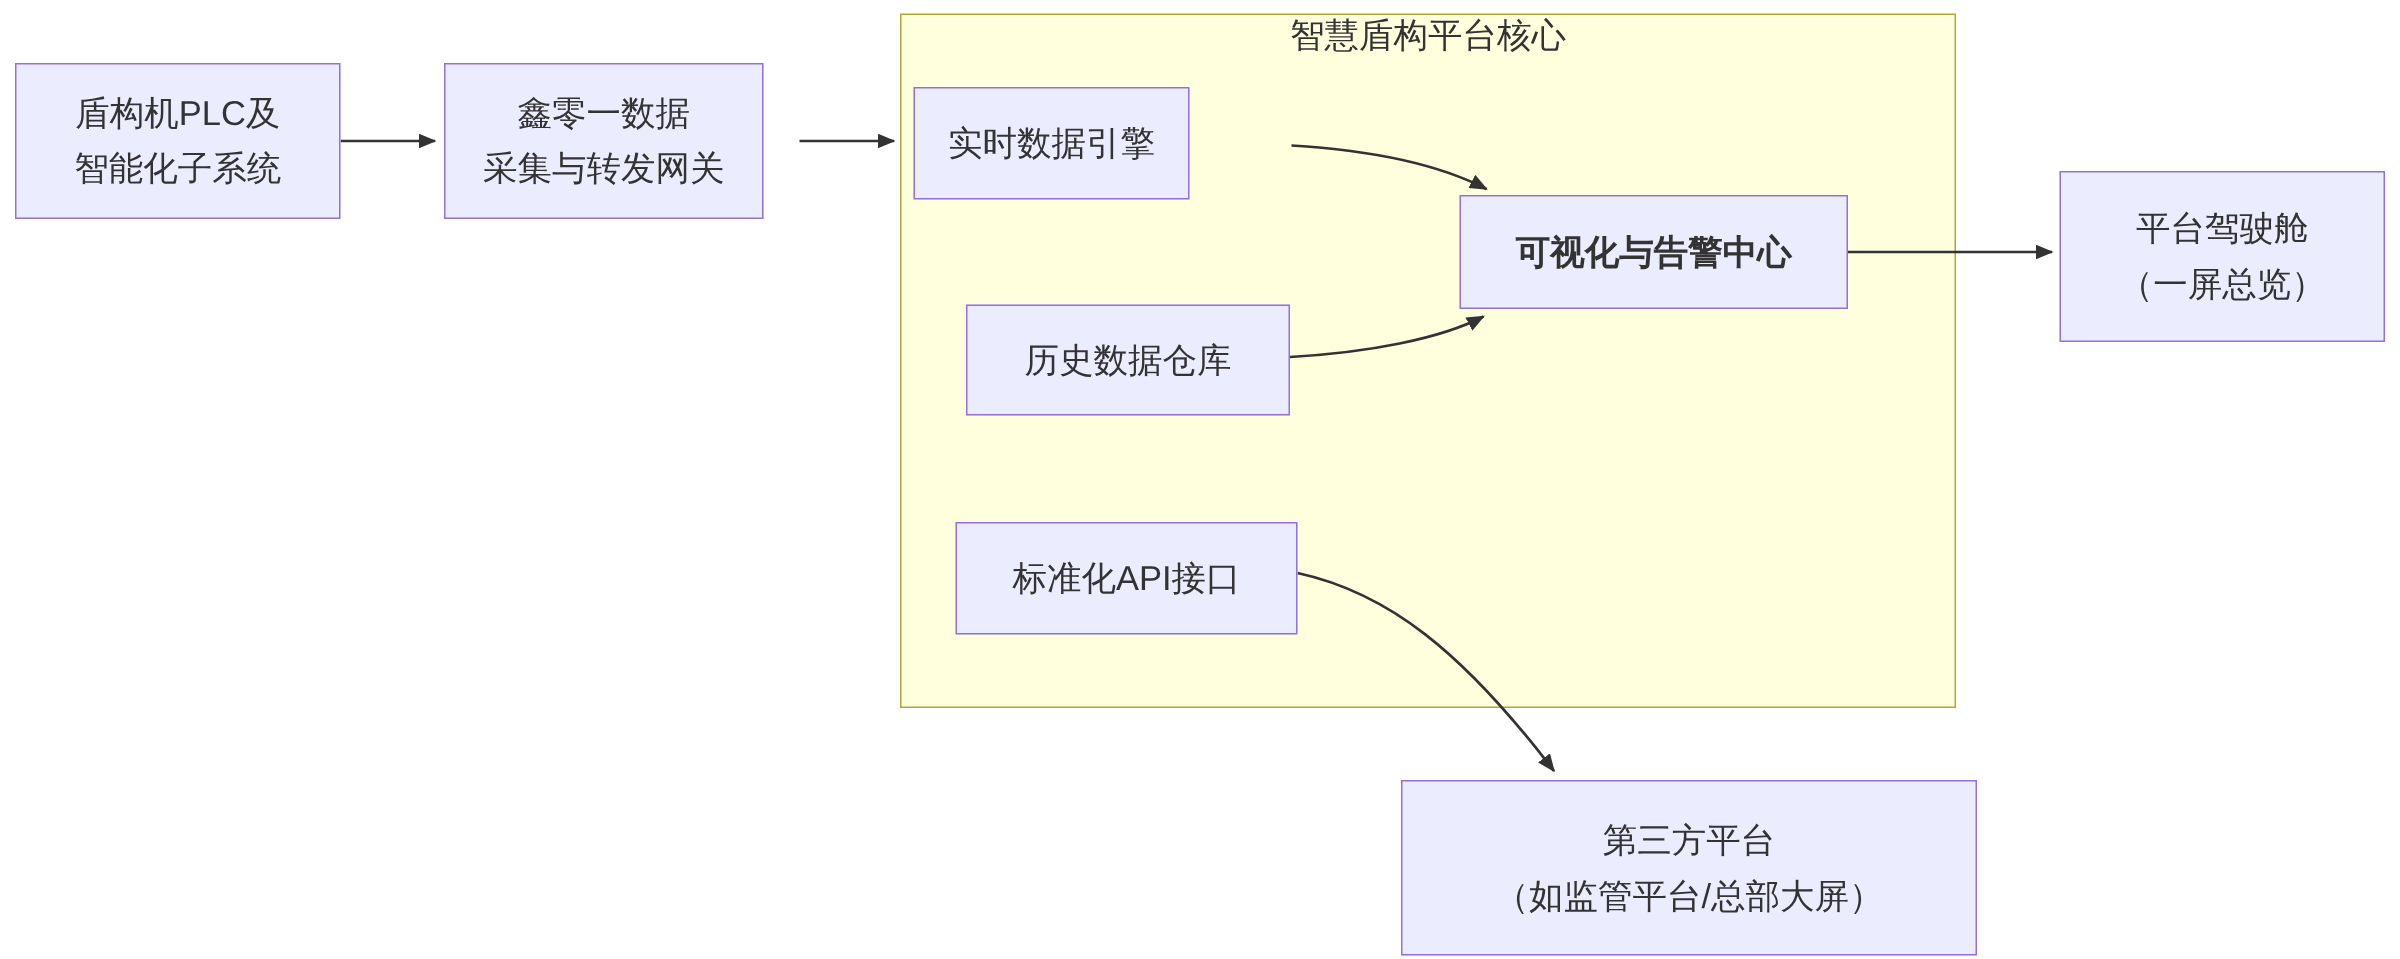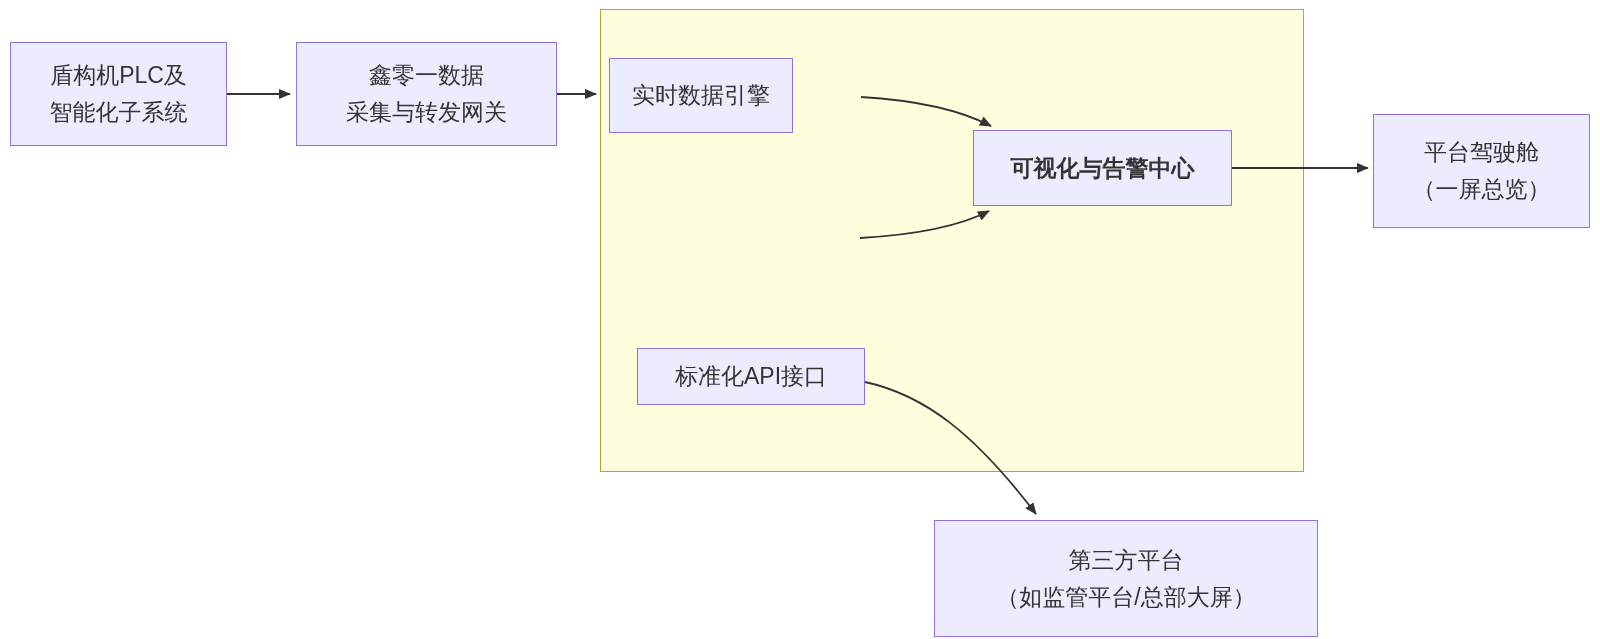--- a/index.html
+++ b/index.html
@@ -61,34 +61,35 @@
   }
   .node-label {
     font-size: 23px;
     line-height: 1.6;
     color: #333333;
     text-align: center;
     white-space: pre-line;
   }
   
   .n-plc      { left: 10px;   top: 42px;  width: 217px; height: 104px; }
-  .n-gateway  { left: 296px;  top: 42px;  width: 261px; height: 104px; }
+  .n-gateway  { left: 296px;  top: 42px;  width: 213px; height: 104px; }
   .n-realtime { left: 609px;  top: 58px;  width: 184px; height: 75px;  }
   .n-history  { left: 644px;  top: 203px; width: 216px; height: 74px;  }
   .n-viz      { left: 973px;  top: 130px; width: 259px; height: 76px; font-weight: bold;  }
-  .n-api      { left: 637px;  top: 348px; width: 228px; height: 57px;  }
+  .n-api      { left: 637px;  top: 348px; width: 228px; height: 75px;  }
   .n-cockpit  { left: 1373px; top: 114px; width: 217px; height: 114px; }
   .n-third    { left: 934px;  top: 520px; width: 384px; height: 117px; }
 </style>
 </head>
 <body>
 
 <div class="canvas">
 
   <div class="cluster"></div>
+  <div class="cluster-title" style="left:600px; width:704px;">智慧盾构平台核心</div>
 
   <svg class="edges-layer" viewBox="0 0 1600 639" xmlns="http://www.w3.org/2000/svg">
     <defs>
       <marker id="arrowhead" markerUnits="userSpaceOnUse" markerWidth="13" markerHeight="11" refX="11" refY="5" orient="auto">
         <path d="M 0 0 L 12 5 L 0 10 z" fill="#333333"></path>
       </marker>
     </defs>
     <path class="edge" d="M 227 94 L 290 94" marker-end="url(#arrowhead)"></path>
     <path class="edge" d="M 533 94 L 596 94" marker-end="url(#arrowhead)"></path>
     <path class="edge" d="M 861 97 C 912 100, 958 109, 991 126" marker-end="url(#arrowhead)"></path>
@@ -104,20 +105,23 @@
 
   <div class="node n-gateway">
     <span class="node-label">鑫零一数据
 采集与转发网关</span>
   </div>
 
   <div class="node n-realtime">
     <span class="node-label">实时数据引擎</span>
   </div>
 
+  <div class="node n-history">
+    <span class="node-label">历史数据仓库</span>
+  </div>
 
   <div class="node n-viz">
     <span class="node-label">可视化与告警中心</span>
   </div>
 
   <div class="node n-api">
     <span class="node-label">标准化API接口</span>
   </div>
 
   <div class="node n-cockpit">

